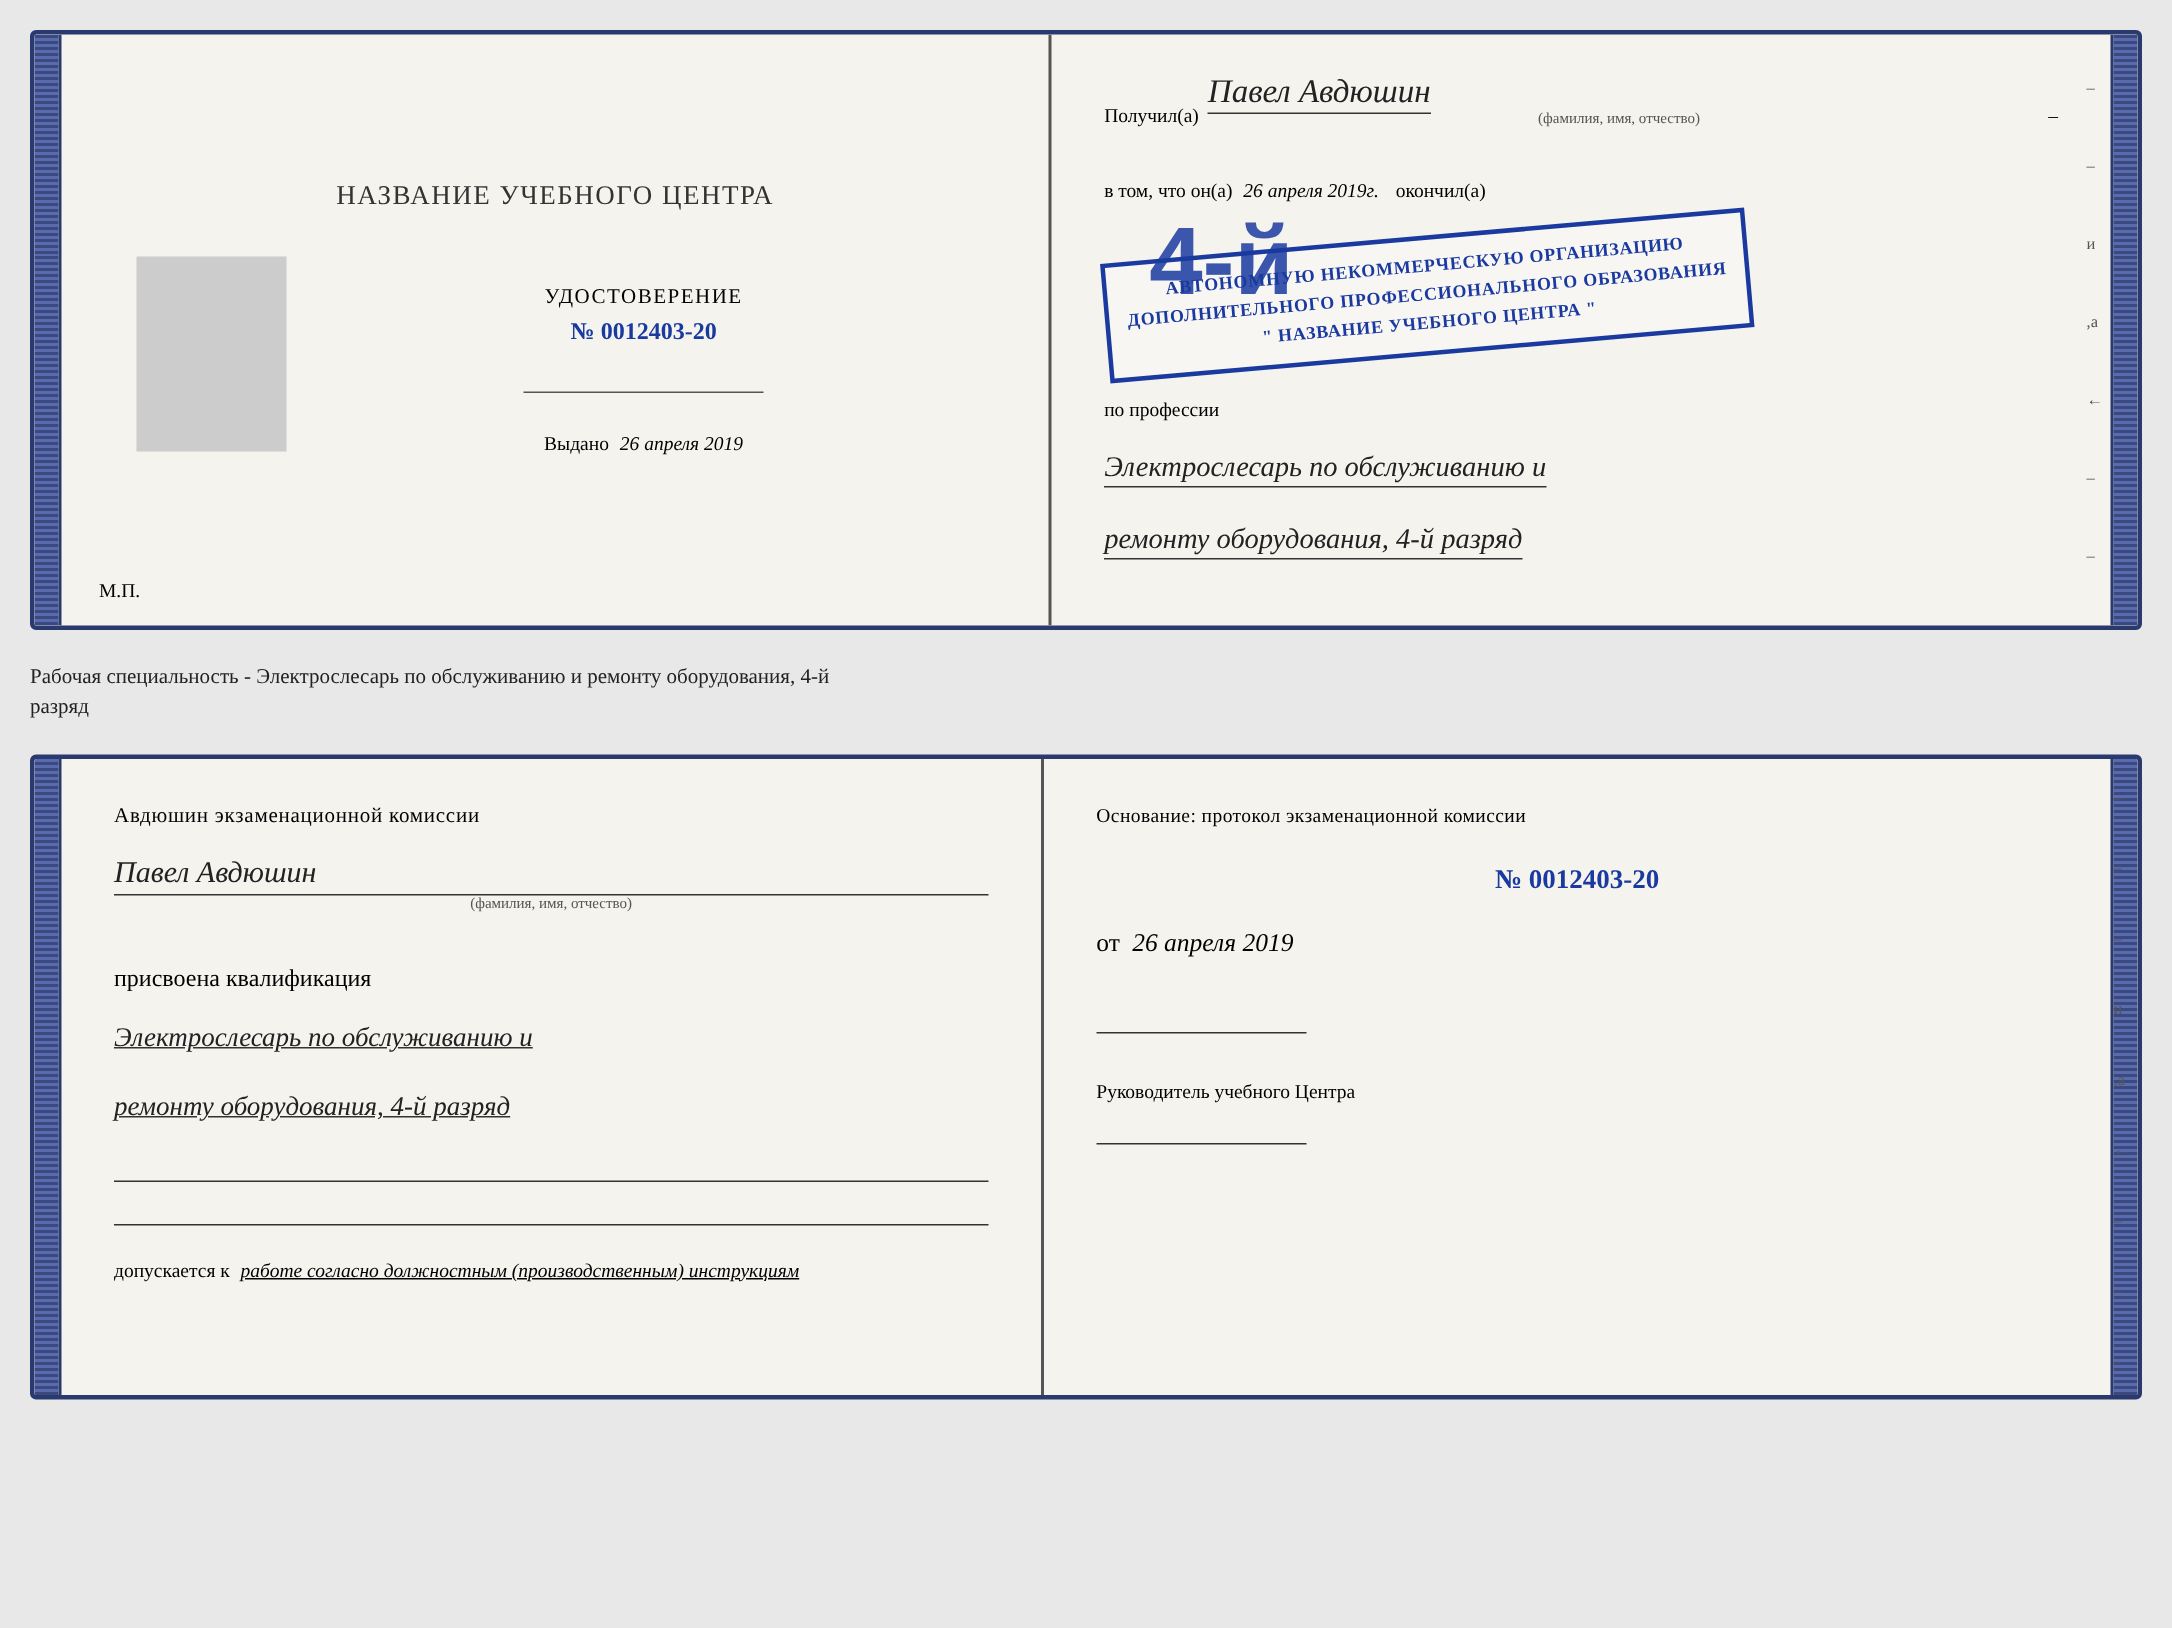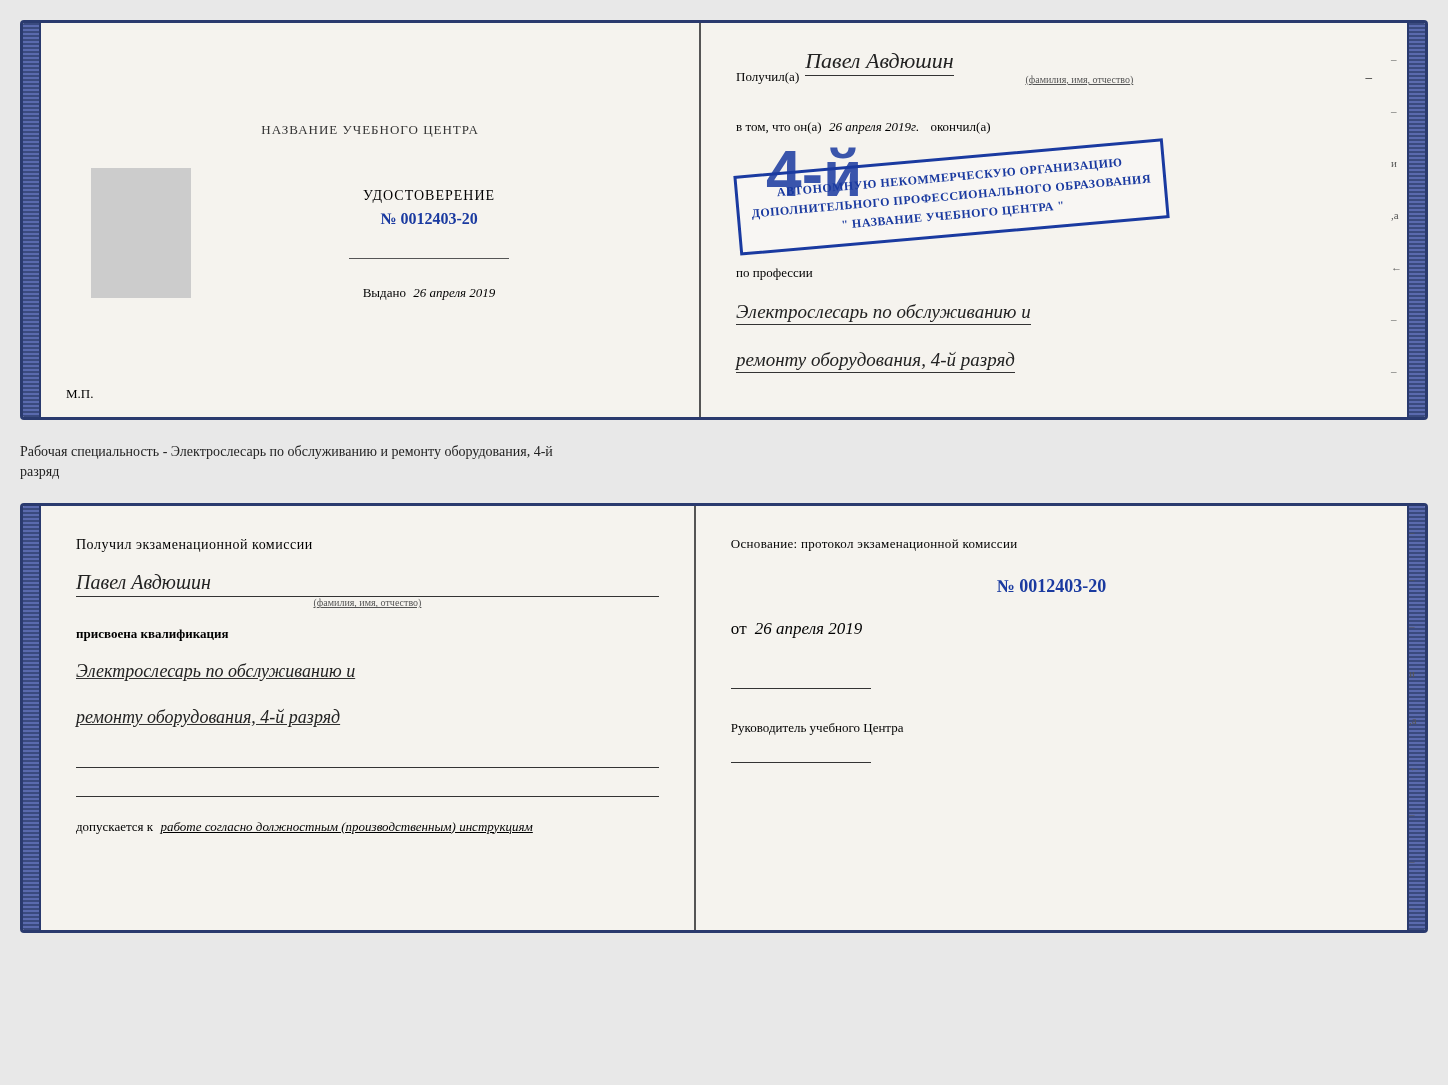--- a/index.html
+++ b/index.html
@@ -61,21 +61,21 @@
       flex: 1.1;
       padding: 25px 35px;
       display: flex;
       flex-direction: column;
       gap: 14px;
       position: relative;
     }
 
     
     .center-title {
-      font-size: 13px;
+      font-size: 18px;
       letter-spacing: 1px;
       text-align: left;
       color: #333;
       font-weight: normal;
       margin-bottom: 30px;
     }
 
     .photo-placeholder {
       width: 100px;
       height: 130px;
@@ -131,21 +131,20 @@
       border-bottom: 1px solid #333;
       padding-bottom: 2px;
       flex: 1;
     }
 
     .small-label {
       font-size: 10px;
       color: #555;
       text-align: center;
       display: block;
-      text-decoration: underline;
     }
 
     .vtom-line {
       font-size: 13px;
       margin-top: 20px;
     }
 
     .stamp-container {
       position: relative;
       margin: 8px 0;
@@ -253,23 +252,22 @@
       font-size: 20px;
       color: #222;
       font-style: italic;
       border-bottom: 1px solid #333;
       padding-bottom: 2px;
       display: block;
       margin-top: 4px;
     }
 
     .prisvoena {
-      font-size: 13px;
-      margin-top: 6px;
-      font-weight: bold;
+      font-size: 16px;
+      margin-top: 24px;
     }
 
     .handwritten-qual {
       font-family: 'Segoe Script', cursive, 'Times New Roman';
       font-size: 18px;
       color: #222;
       font-style: italic;
       line-height: 1.9;
       text-decoration: underline;
       text-decoration-color: #333;
@@ -435,21 +433,21 @@
 
   <div class="separator-text">
     <div>Рабочая специальность - Электрослесарь по обслуживанию и ремонту оборудования, 4-й</div>
     <div>разряд</div>
   </div>
 
   <div class="doc-bottom">
     <div class="spine-left"></div>
 
     <div class="bottom-left">
-      <div class="resheniem-title">Получил экзаменационной комиссии</div>
+      <div class="resheniem-title">Авдюшин экзаменационной комиссии</div>
 
       <div>
         <span class="handwritten-name2">Павел Авдюшин</span>
         <span class="small-label">(фамилия, имя, отчество)</span>
       </div>
 
       <div class="prisvoena">присвоена квалификация</div>
 
       <div>
         <span class="handwritten-qual">Электрослесарь по обслуживанию и</span>

